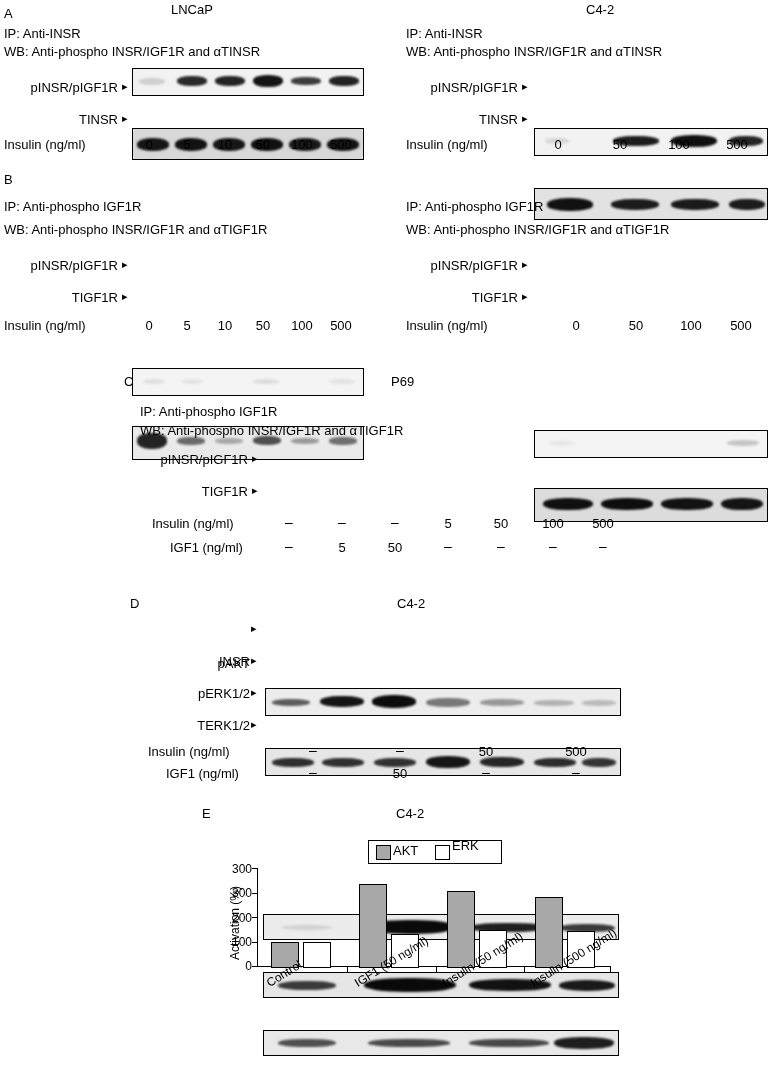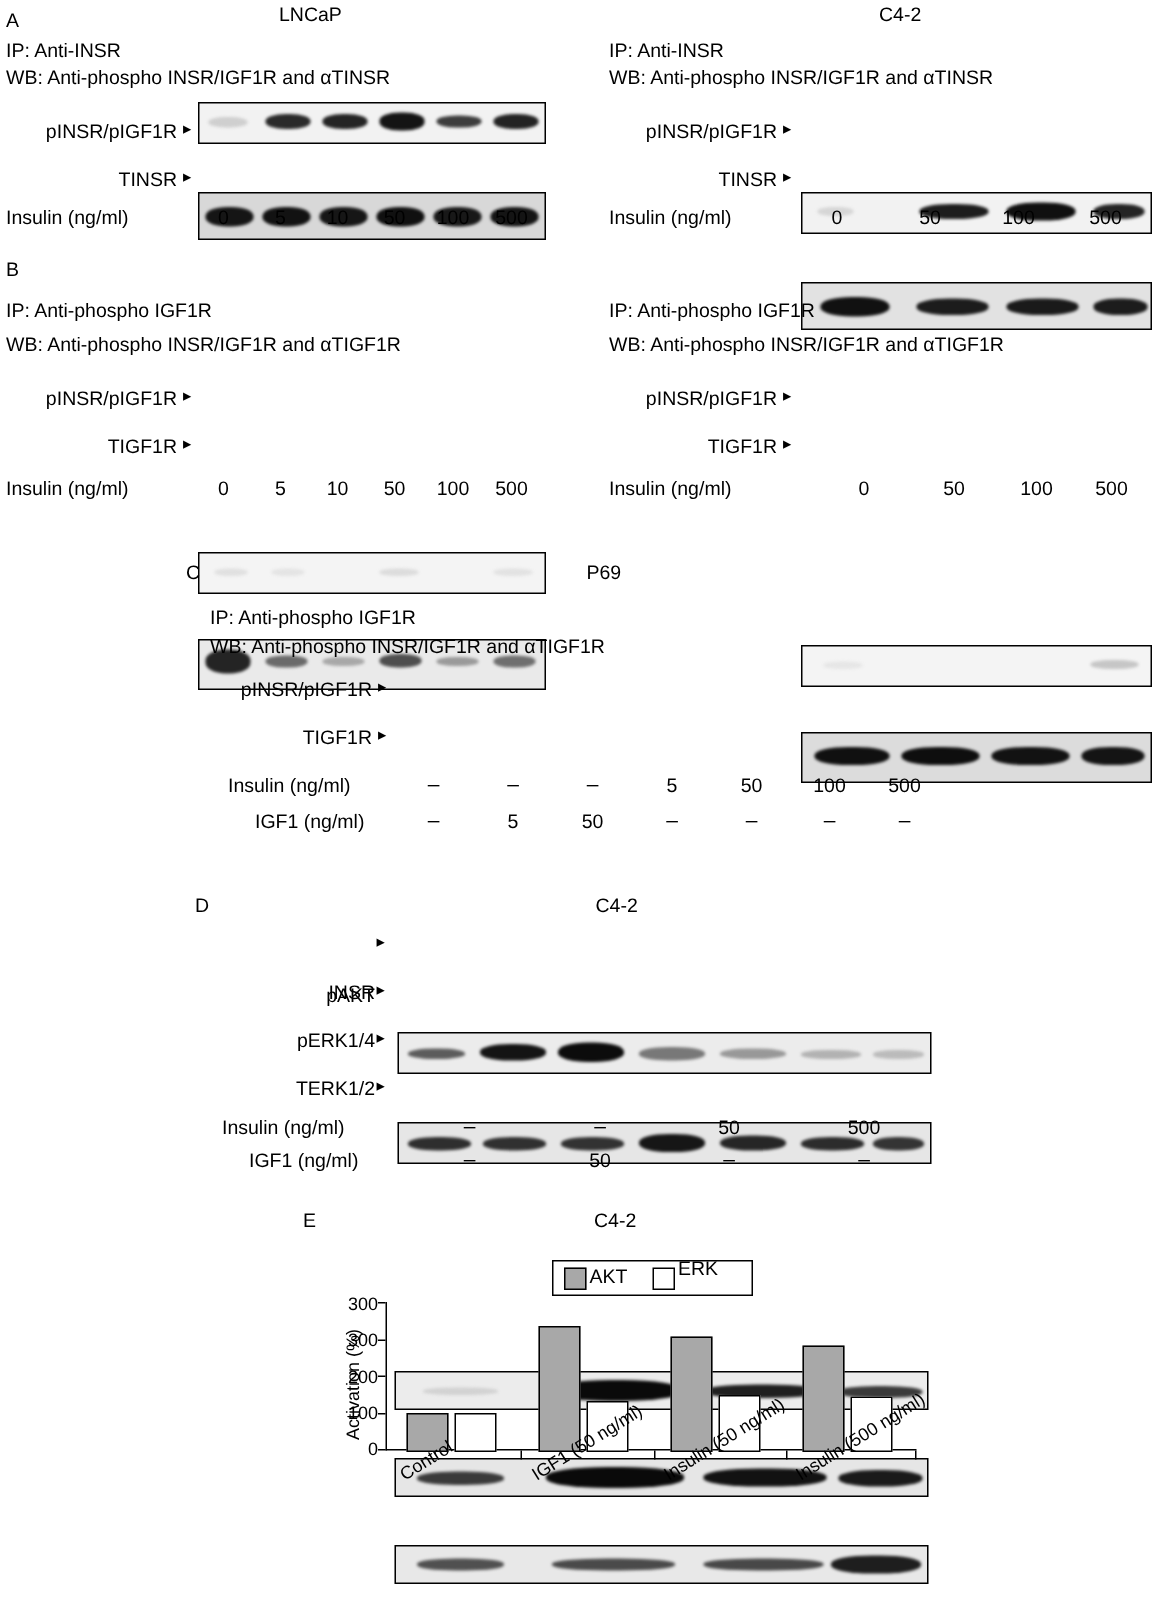--- a/index.html
+++ b/index.html
@@ -31,21 +31,21 @@
   .legend-box{position:absolute;border:1px solid #000;}
   .legend-txt{position:absolute;font-size:13px;}
   .legend-frame{position:absolute;border:1px solid #000;}
   .tick{position:absolute;background:#000;}
   .dash{font-size:14px;}
 </style>
 </head>
 <body>
 
 <div class="abs panel-letter" style="left:4px;top:6px;">A</div>
-<div class="abs lbl" style="left:186px;top:2px;text-align:right;">LNCaP</div>
+<div class="abs lbl" style="left:171px;top:2px;text-align:right;">LNCaP</div>
 <div class="abs lbl" style="left:586px;top:2px;">C4-2</div>
 
 <div class="abs lbl" style="left:4px;top:26px;">IP: Anti-INSR</div>
 <div class="abs lbl" style="left:4px;top:44px;">WB: Anti-phospho INSR/IGF1R and αTINSR</div>
 
 <div class="abs lbl" style="left:406px;top:26px;">IP: Anti-INSR</div>
 <div class="abs lbl" style="left:406px;top:44px;">WB: Anti-phospho INSR/IGF1R and αTINSR</div>
 
 <div class="rowlabel" style="left:0px;top:80px;width:118px;">pINSR/pIGF1R</div>
 <div class="abs arrow" style="left:122px;top:81px;">▸</div>
@@ -221,21 +221,21 @@
 
 <div class="rowlabel" style="left:140px;top:654px;width:110px;">INSR</div>
 <div class="abs arrow" style="left:251px;top:655px;">▸</div>
 <div class="blot abs" style="left:263px;top:646px;width:354px;height:24px;background:#e6e6e6;">
   <div class="band" style="left:14px;top:8px;width:58px;height:9px;background:#3a3a3a;"></div>
   <div class="band" style="left:100px;top:5px;width:92px;height:14px;background:#0a0a0a;"></div>
   <div class="band" style="left:205px;top:6px;width:82px;height:12px;background:#121212;"></div>
   <div class="band" style="left:295px;top:7px;width:56px;height:11px;background:#1a1a1a;"></div>
 </div>
 
-<div class="rowlabel" style="left:140px;top:686px;width:110px;">pERK1/4</div>
+<div class="rowlabel" style="left:140px;top:686px;width:110px;">pERK1/2</div>
 <div class="abs arrow" style="left:251px;top:687px;">▸</div>
 <div class="blot abs" style="left:263px;top:678px;width:354px;height:24px;background:#e8e8e8;">
   <div class="band" style="left:14px;top:8px;width:58px;height:8px;background:#505050;"></div>
   <div class="band" style="left:104px;top:8px;width:82px;height:8px;background:#4a4a4a;"></div>
   <div class="band" style="left:205px;top:8px;width:80px;height:8px;background:#484848;"></div>
   <div class="band" style="left:290px;top:6px;width:60px;height:12px;background:#1e1e1e;"></div>
 </div>
 
 <div class="rowlabel" style="left:140px;top:718px;width:110px;">TERK1/2</div>
 <div class="abs arrow" style="left:251px;top:719px;">▸</div>

